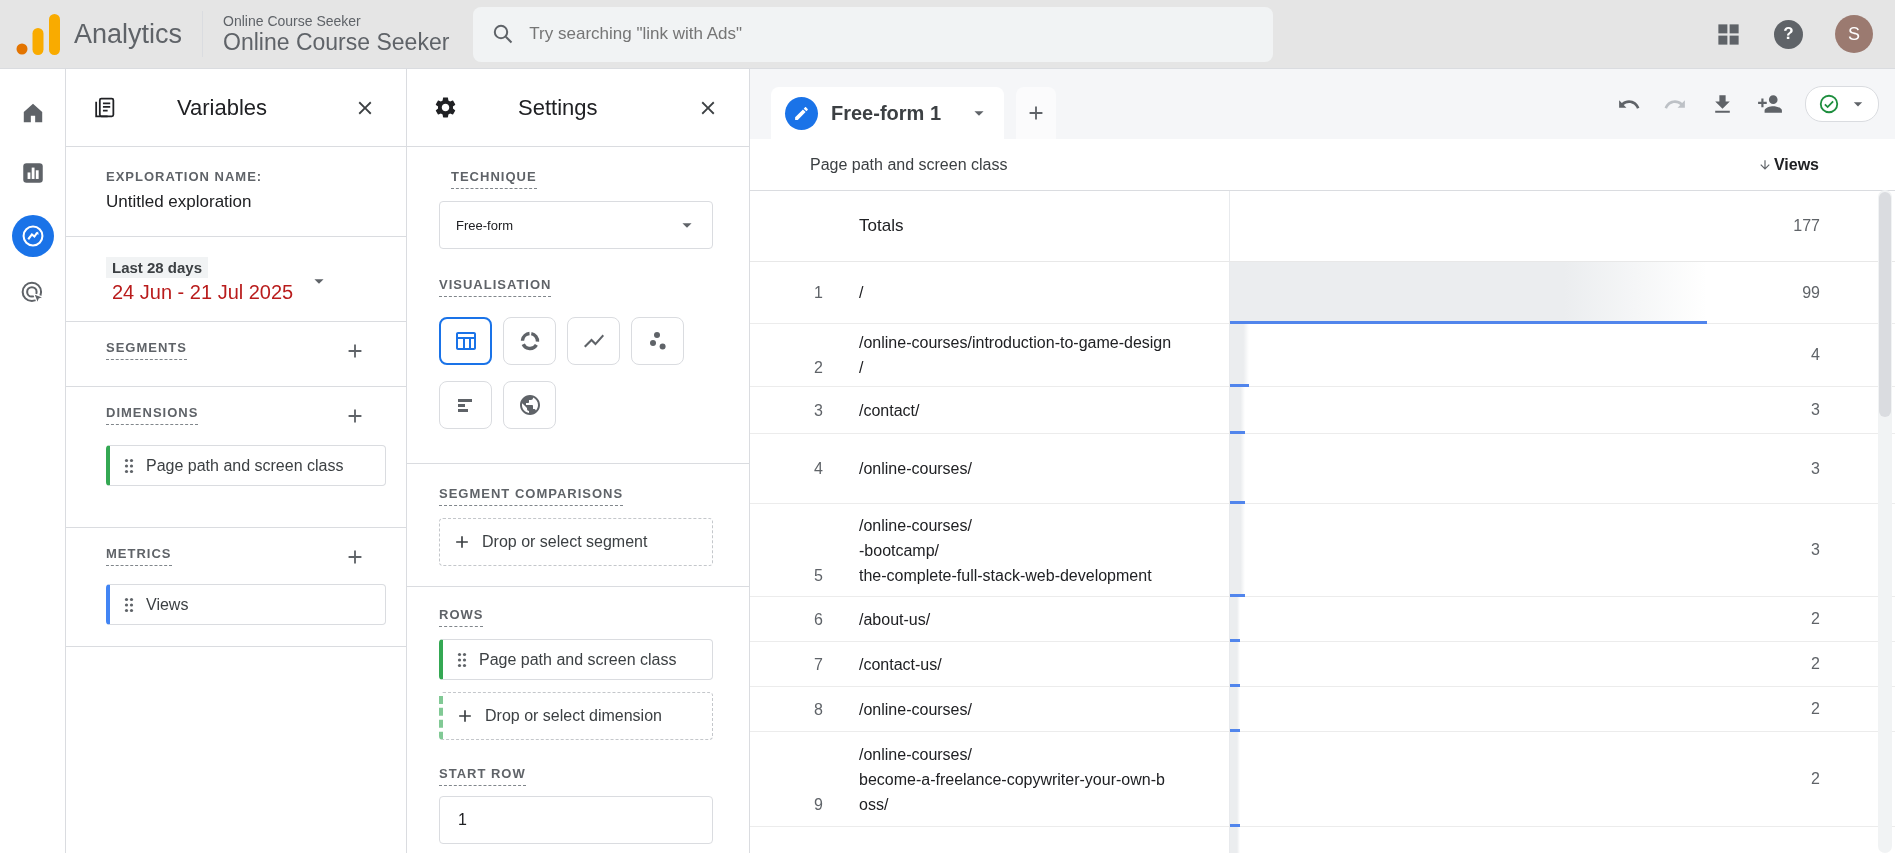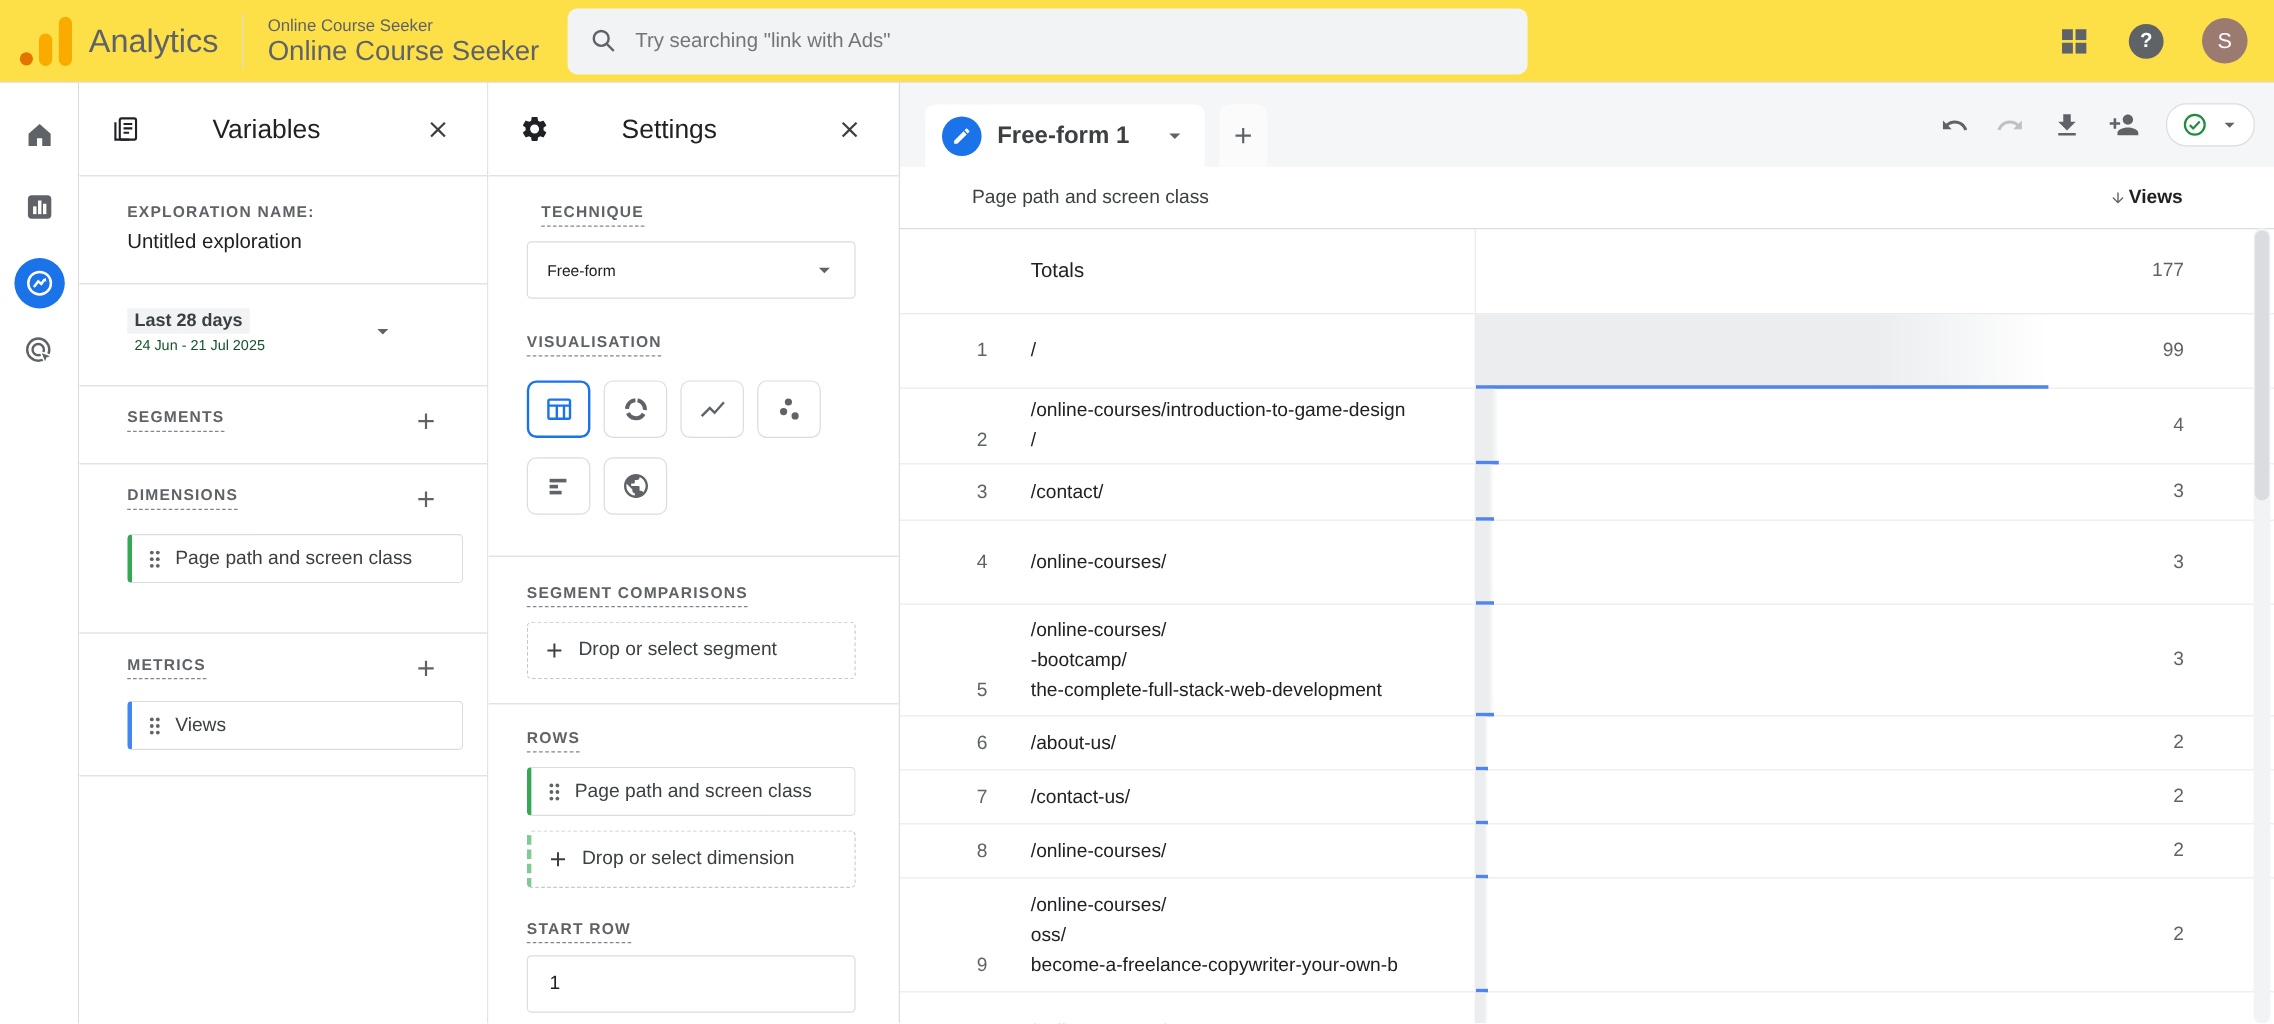--- a/index.html
+++ b/index.html
@@ -1,18 +1,18 @@
 <!DOCTYPE html>
 <html><head>
 <meta charset="utf-8">
 <style>
   html,body{margin:0;padding:0;background:#fff;font-family:"Liberation Sans","DejaVu Sans",sans-serif;}
   .stage{position:relative;width:1895px;height:853px;overflow:hidden;background:#fff;}
   
-  .appbar{position:absolute;left:0;top:0;right:0;height:69px;background:#fde047;border-bottom:1px solid #dadce0;display:flex;align-items:center;box-sizing:border-box;}
+  .appbar{position:absolute;left:0;top:0;right:0;height:69px;background:#e5e5e5;border-bottom:1px solid #dadce0;display:flex;align-items:center;box-sizing:border-box;}
   .logo{margin-left:16px;display:flex;align-items:flex-end;}
   .product{font-size:27px;color:#5f6368;margin-left:14px;}
   .vdiv{width:1px;height:46px;background:#dadce0;margin:0 20px;}
   .acct{display:flex;flex-direction:column;line-height:1.15;}
   .acct-small{font-size:14px;color:#5f6368;}
   .acct-big{font-size:23px;color:#5f6368;}
   .search{margin-left:24px;width:800px;height:55px;background:#f1f3f4;border-radius:8px;display:flex;align-items:center;padding:0 18px;box-sizing:border-box;}
   .search input{border:none;background:transparent;outline:none;font-size:17px;color:#5f6368;flex:1;margin-left:12px;font-family:inherit;}
   .abar-right{margin-left:auto;display:flex;align-items:center;gap:32px;margin-right:22px;}
   .help{width:29px;height:29px;border-radius:50%;background:#5f6368;color:#fff;font-size:17px;font-weight:bold;display:flex;align-items:center;justify-content:center;}
@@ -27,21 +27,21 @@
   .spanel{left:407px;width:343px;}
   .phead{height:78px;display:flex;align-items:center;border-bottom:1px solid #dadce0;padding:0 30px 0 26px;box-sizing:border-box;gap:47px;}
   .ptitle{font-size:22px;color:#202124;margin-left:13px;flex:1;}
   .closex{cursor:pointer;display:flex;}
   .seclabel{font-size:13px;color:#5f6368;font-weight:bold;letter-spacing:1px;}
   .dashed{border-bottom:1px dashed #80868b;padding-bottom:4px;}
   .vsec{padding:0 40px;border-bottom:1px solid #dadce0;box-sizing:border-box;}
   .lblrow{display:flex;align-items:flex-start;justify-content:space-between;}
   .name-val{font-size:17px;color:#202124;margin-top:8px;}
   .datechip{display:inline-block;background:#f1f3f4;font-size:15px;font-weight:bold;color:#3c4043;padding:2px 6px;}
-  .dateval{font-size:12px;color:#14532d;margin-top:3px;margin-left:6px;}
+  .dateval{font-size:20px;color:#b91c1c;margin-top:3px;margin-left:6px;}
   .chip{background:#fff;border:1px solid #dadce0;border-radius:4px;display:flex;align-items:center;padding:8px 12px;box-sizing:border-box;width:280px;}
   .chip .ctext{font-size:16px;color:#3c4043;line-height:23px;margin-left:10px;}
   .chip-green{border-left:4px solid #34a853;}
   .chip-blue{border-left:4px solid #4285f4;}
   
   .scontent{padding:0 30px 0 32px;}
   .selectbox{margin-top:12px;width:274px;height:48px;border:1px solid #dadce0;border-radius:4px;display:flex;align-items:center;padding:0 14px 0 16px;box-sizing:border-box;}
   .selectbox .sval{font-size:13px;color:#202124;flex:1;}
   .visgrid{margin-top:20px;width:274px;display:flex;flex-wrap:wrap;gap:16px 11px;}
   .visbtn{width:53px;height:48px;border:1px solid #dadce0;border-radius:8px;background:#fff;display:flex;align-items:center;justify-content:center;box-sizing:border-box;}
@@ -548,22 +548,22 @@
           <span class="bar" style="width: 1.5%;"></span>
           <span class="tval">2</span>
         </div>
       </div>
 
       <div class="trow" style="height:95px;">
         <div class="lead">
             <span class="tnum">9</span>
           <div class="tpath">
               <div>/online-courses/</div>
+              <div>become-a-freelance-copywriter-your-own-b</div>
               <div>oss/</div>
-              <div>become-a-freelance-copywriter-your-own-b</div>
             </div>
           </div>
         <div class="tmetric">
           <span class="bar" style="width: 1.5%;"></span>
           <span class="tval">2</span>
         </div>
       </div>
 
       <div class="trow r-last" style="height:70px;">
         <div class="lead">

